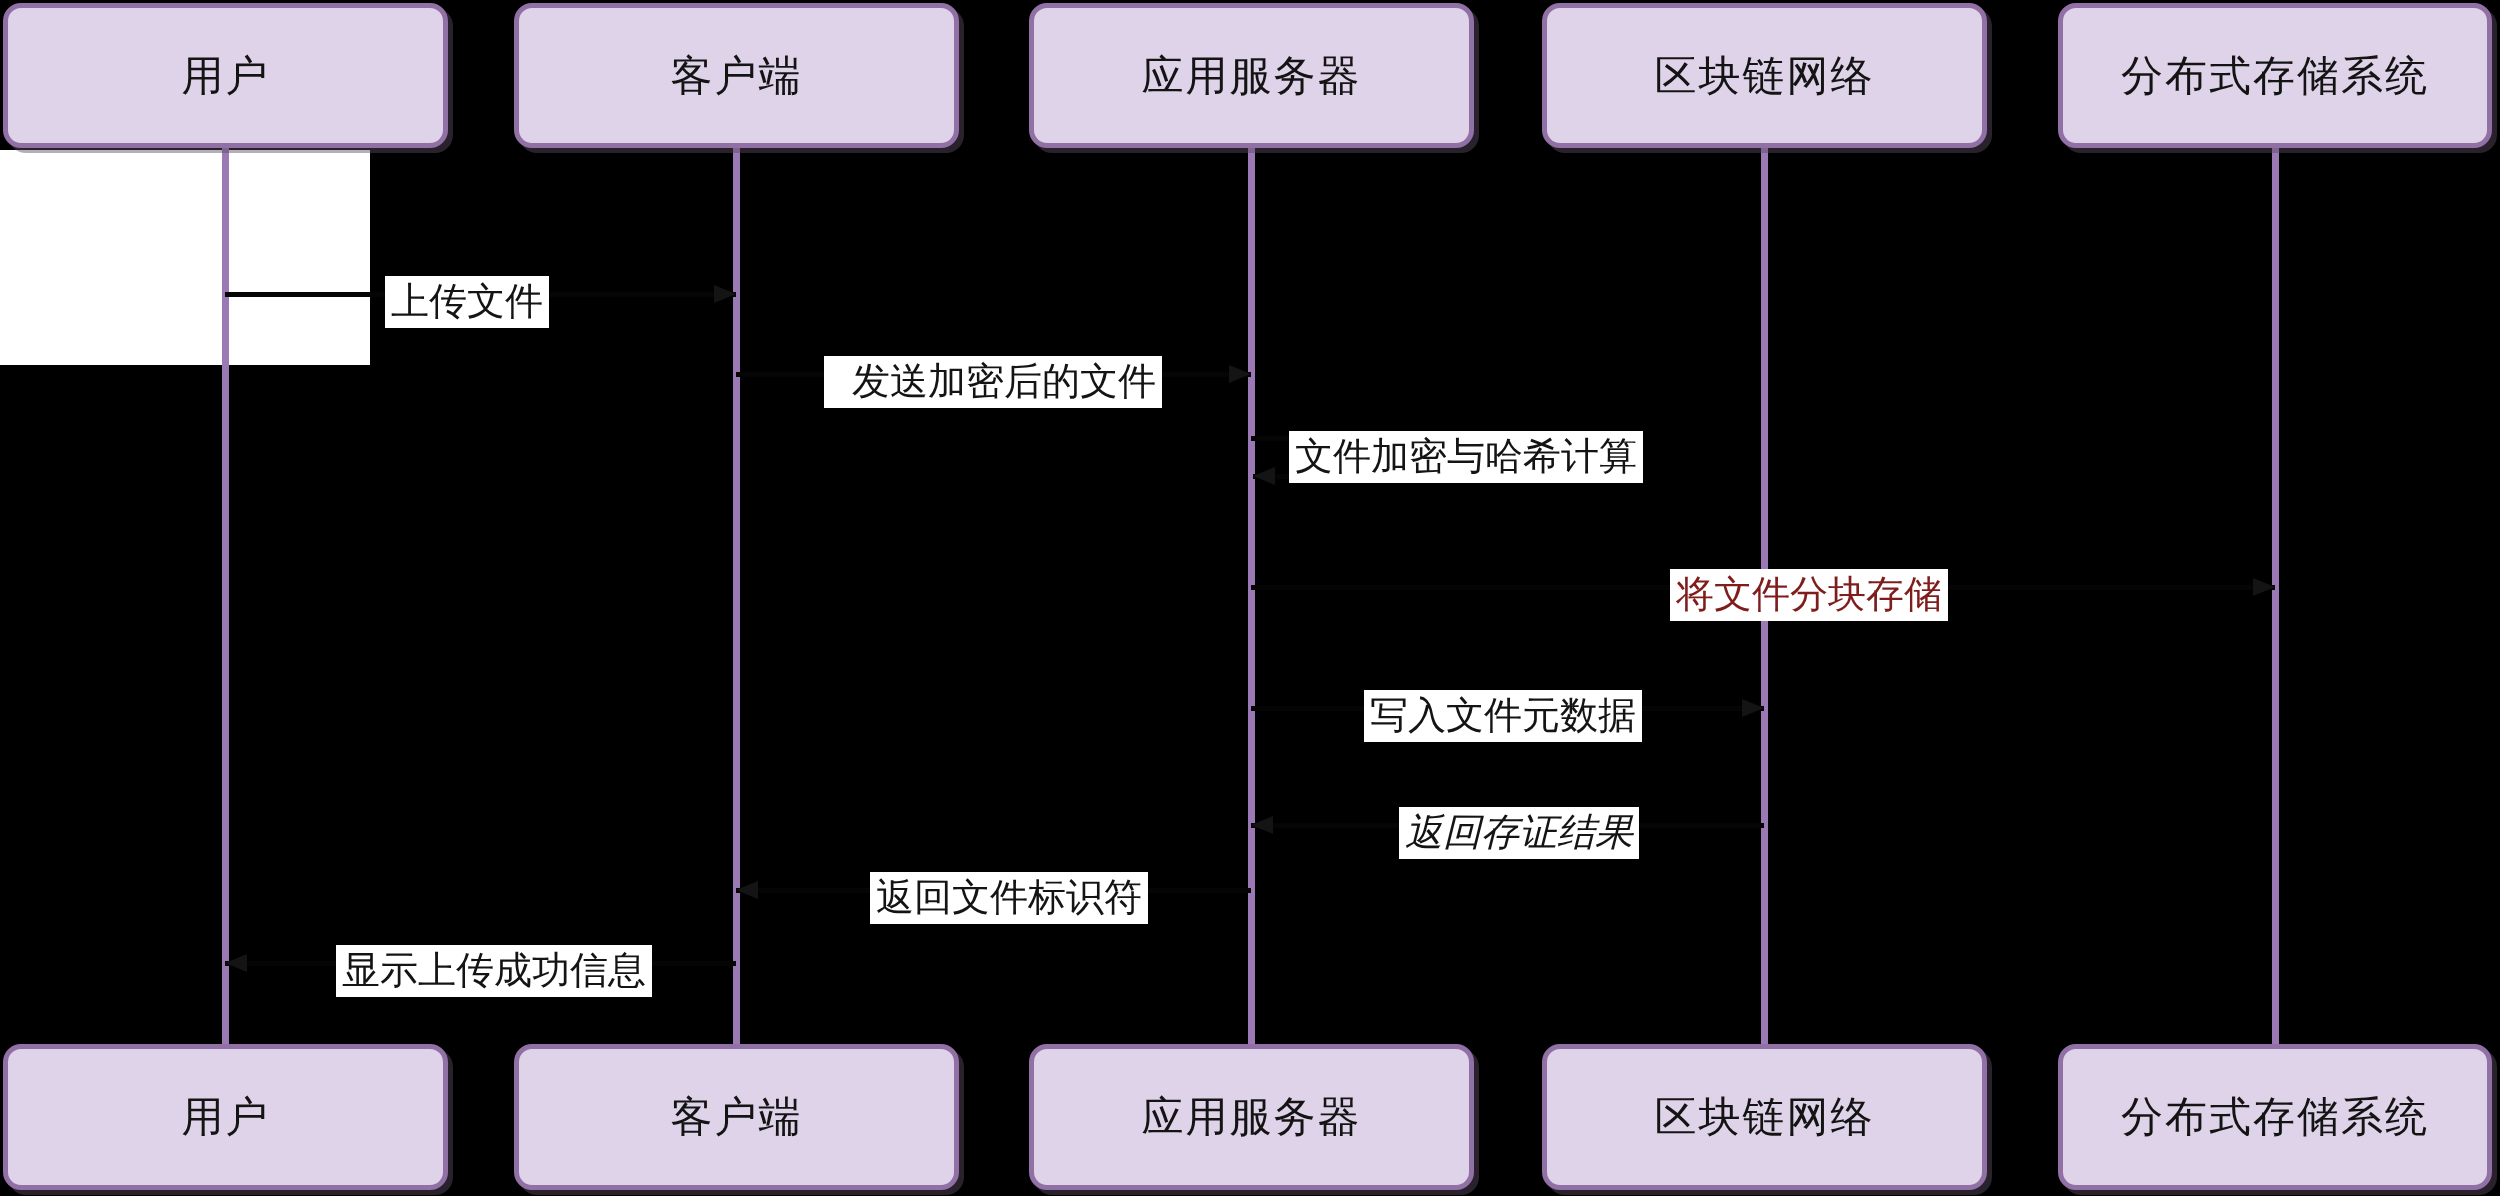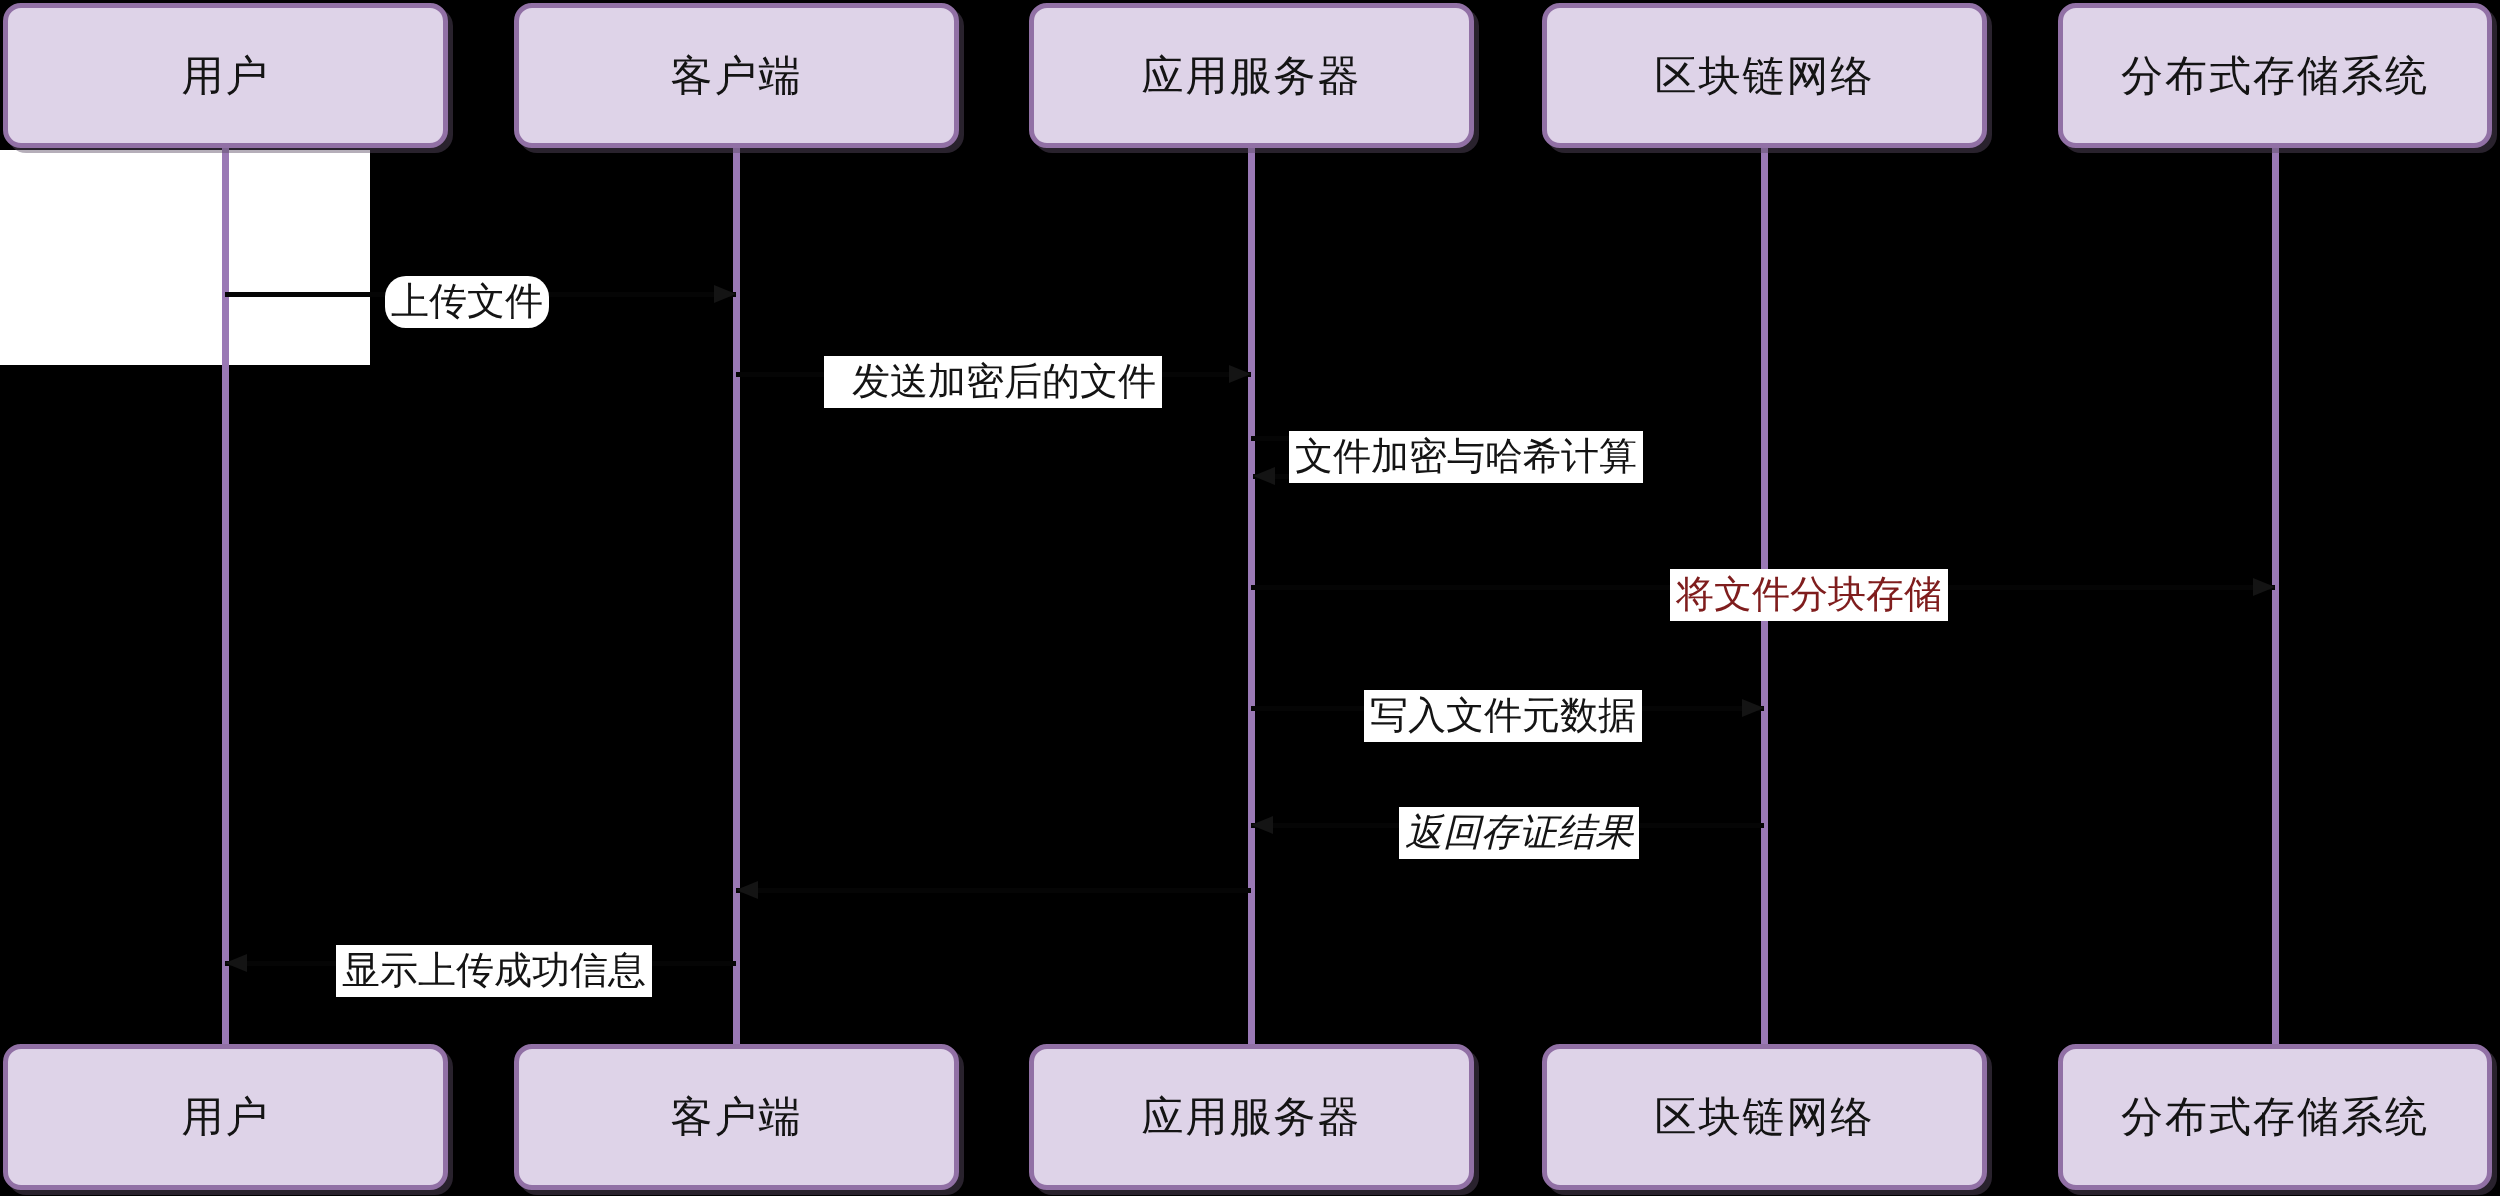--- a/index.html
+++ b/index.html
@@ -59,36 +59,37 @@
     </div>
     <div class="lifeline" style="left: 2271.5px; top: 147px; height: 899px; background: rgb(154, 121, 181);"></div>
     <div class="actor-box" style="left: 2058px; top: 3px; width: 434px; height: 145px; background: rgb(222, 211, 232); border: 5px solid rgb(145, 112, 165);">
       <span class="actor-label" style="color: rgb(20, 20, 20);">分布式存储系统</span>
     </div>
     <div class="actor-box" style="left: 2058px; top: 1044px; width: 434px; height: 146px; background: rgb(222, 211, 232); border: 5px solid rgb(145, 112, 165);">
       <span class="actor-label" style="color: rgb(20, 20, 20);">分布式存储系统</span>
     </div>
     <div class="msg-line" style="left: 225px; top: 291.5px; width: 511px; background: rgb(5, 5, 5);"></div>
     <div class="arrowhead" style="top: 285px; border-top: 9px solid transparent; border-bottom: 9px solid transparent; left: 714px; border-left: 22px solid rgb(20, 20, 20);"></div>
-    <div class="msg-label" style="left: 467px; top: 276px; background: rgb(255, 255, 255); color: rgb(20, 20, 20); border-radius: 21px;">上传文件</div>
+    <div class="msg-label" style="left: 467px; top: 276px; background: rgb(255, 255, 255); color: rgb(20, 20, 20);">上传文件</div>
     <div class="msg-line" style="left: 736px; top: 371.5px; width: 515px; background: rgb(5, 5, 5);"></div>
     <div class="arrowhead" style="top: 365px; border-top: 9px solid transparent; border-bottom: 9px solid transparent; left: 1229px; border-left: 22px solid rgb(20, 20, 20);"></div>
     <div class="msg-label" style="left: 993px; top: 356px; background: rgb(255, 255, 255); color: rgb(20, 20, 20); padding-left: 28px;">发送加密后的文件</div>
     <div class="msg-line" style="left: 1251px; top: 435.5px; width: 60px; background: rgb(5, 5, 5);"></div>
     <div class="msg-vline" style="left: 1306px; top: 435.5px; height: 43px; background: rgb(5, 5, 5);"></div>
     <div class="msg-line" style="left: 1253px; top: 473.5px; width: 58px; background: rgb(5, 5, 5);"></div>
     <div class="arrowhead" style="top: 467px; border-top: 9px solid transparent; border-bottom: 9px solid transparent; left: 1253px; border-right: 22px solid rgb(20, 20, 20);"></div>
     <div class="msg-label" style="left: 1466px; top: 431px; background: rgb(255, 255, 255); color: rgb(20, 20, 20);">文件加密与哈希计算</div>
     <div class="msg-line" style="left: 1251px; top: 584.5px; width: 1024px; background: rgb(5, 5, 5);"></div>
     <div class="arrowhead" style="top: 578px; border-top: 9px solid transparent; border-bottom: 9px solid transparent; left: 2253px; border-left: 22px solid rgb(20, 20, 20);"></div>
     <div class="msg-label" style="left: 1809px; top: 569px; background: rgb(255, 255, 255); color: #7f1d1d;">将文件分块存储</div>
     <div class="msg-line" style="left: 1251px; top: 705.5px; width: 513px; background: rgb(5, 5, 5);"></div>
     <div class="arrowhead" style="top: 699px; border-top: 9px solid transparent; border-bottom: 9px solid transparent; left: 1742px; border-left: 22px solid rgb(20, 20, 20);"></div>
     <div class="msg-label" style="left: 1503px; top: 690px; background: rgb(255, 255, 255); color: rgb(20, 20, 20);">写入文件元数据</div>
     <div class="msg-line" style="left: 1251px; top: 822.5px; width: 513px; background: rgb(5, 5, 5);"></div>
     <div class="arrowhead" style="top: 816px; border-top: 9px solid transparent; border-bottom: 9px solid transparent; left: 1251px; border-right: 22px solid rgb(20, 20, 20);"></div>
     <div class="msg-label" style="left: 1519px; top: 807px; background: rgb(255, 255, 255); color: rgb(20, 20, 20); font-style: italic;">返回存证结果</div>
     <div class="msg-line" style="left: 736px; top: 887.5px; width: 515px; background: rgb(5, 5, 5);"></div>
     <div class="arrowhead" style="top: 881px; border-top: 9px solid transparent; border-bottom: 9px solid transparent; left: 736px; border-right: 22px solid rgb(20, 20, 20);"></div>
+    <div class="msg-label" style="left: 1009px; top: 872px; background: rgb(255, 255, 255); color: rgb(20, 20, 20);">返回文件标识符</div>
     <div class="msg-line" style="left: 225px; top: 960.5px; width: 511px; background: rgb(5, 5, 5);"></div>
     <div class="arrowhead" style="top: 954px; border-top: 9px solid transparent; border-bottom: 9px solid transparent; left: 225px; border-right: 22px solid rgb(20, 20, 20);"></div>
     <div class="msg-label" style="left: 494px; top: 945px; background: rgb(255, 255, 255); color: rgb(20, 20, 20);">显示上传成功信息</div>
   </div>
 
 </body></html>

